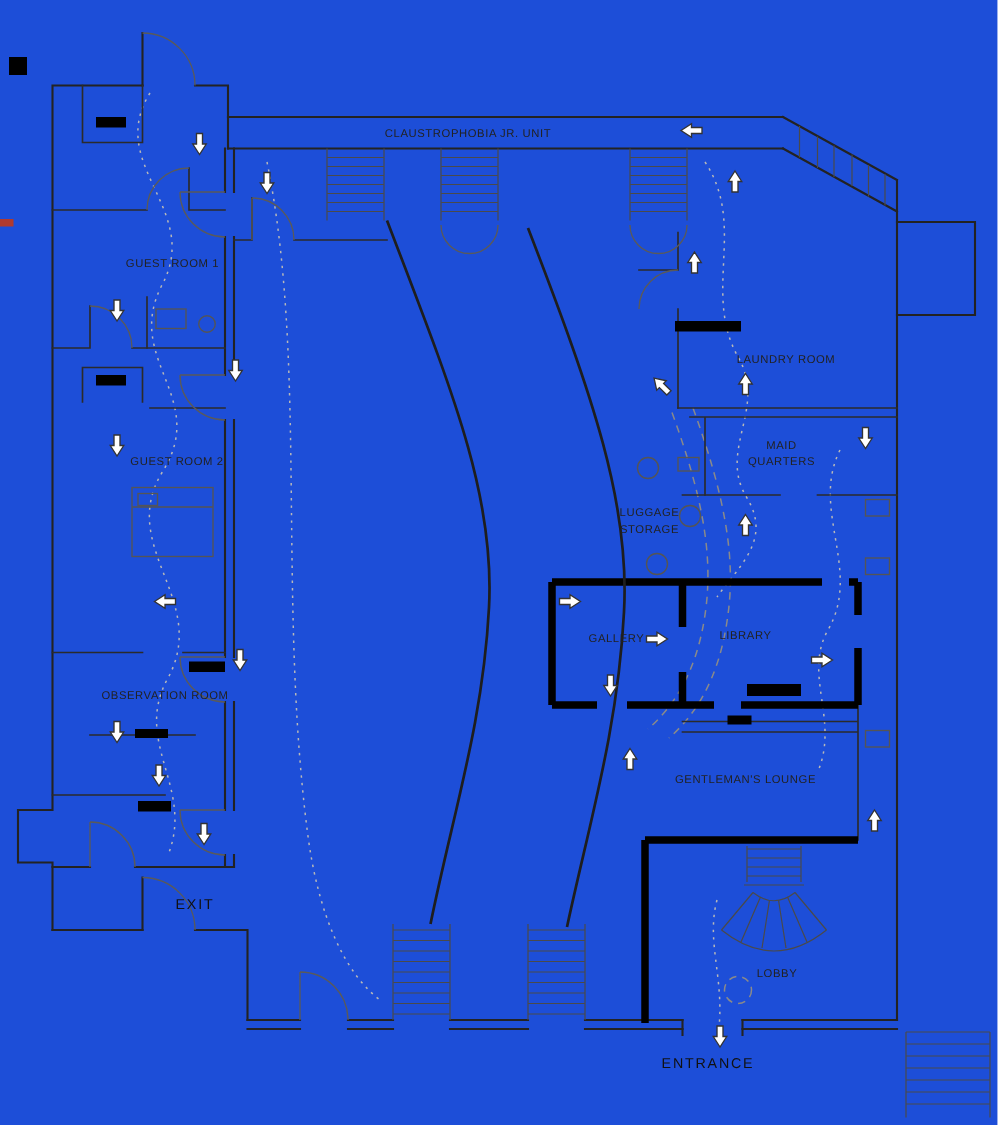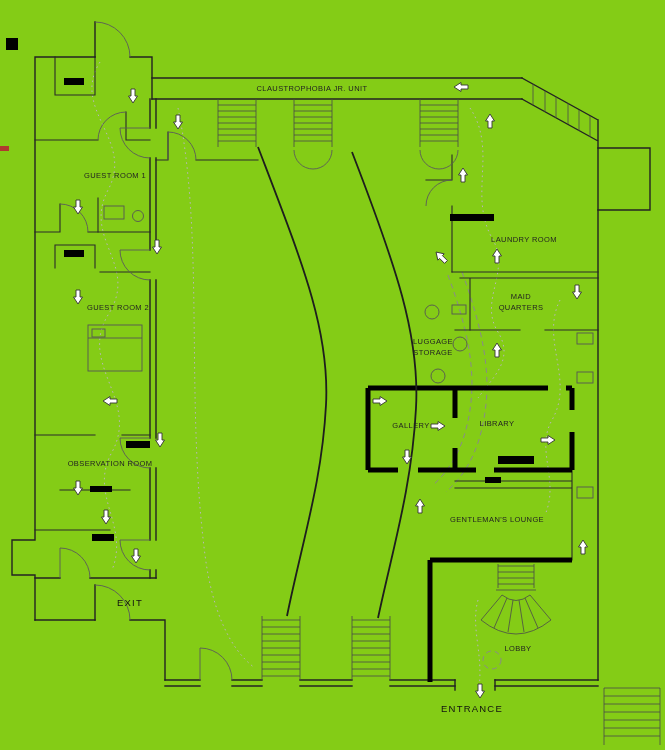--- a/index.html
+++ b/index.html
@@ -1,16 +1,16 @@
 <!DOCTYPE html>
 <html><head>
 <meta charset="utf-8">
 <style>
   html,body{margin:0;padding:0;background:#fff;}
-  .canvas{position:relative;width:665px;height:750px;background:#84cc16;overflow:hidden;}
+  .canvas{position:relative;width:665px;height:750px;background:#1d4ed8;overflow:hidden;}
   svg{position:absolute;left:0;top:0;}
   .w{stroke:#232323;stroke-width:1.4;fill:none;stroke-linecap:square;}
   .w2{stroke:#2b2b2b;stroke-width:1.1;fill:none;stroke-linecap:square;}
   .curve{stroke:#1e1e1e;stroke-width:1.8;fill:none;}
   .hv{stroke:#000;stroke-width:5;fill:none;stroke-linecap:butt;}
   .thin{stroke:#4a4a4a;stroke-width:0.8;fill:none;}
   .door{stroke:#5a5a5a;stroke-width:0.9;fill:none;}
   .dot{stroke:#b8b8b8;stroke-width:1;fill:none;stroke-dasharray:1.6 3.4;}
   .dash{stroke:#8a8a8a;stroke-width:1;fill:none;stroke-dasharray:5 4;}
   .blk{fill:#000;stroke:none;}

